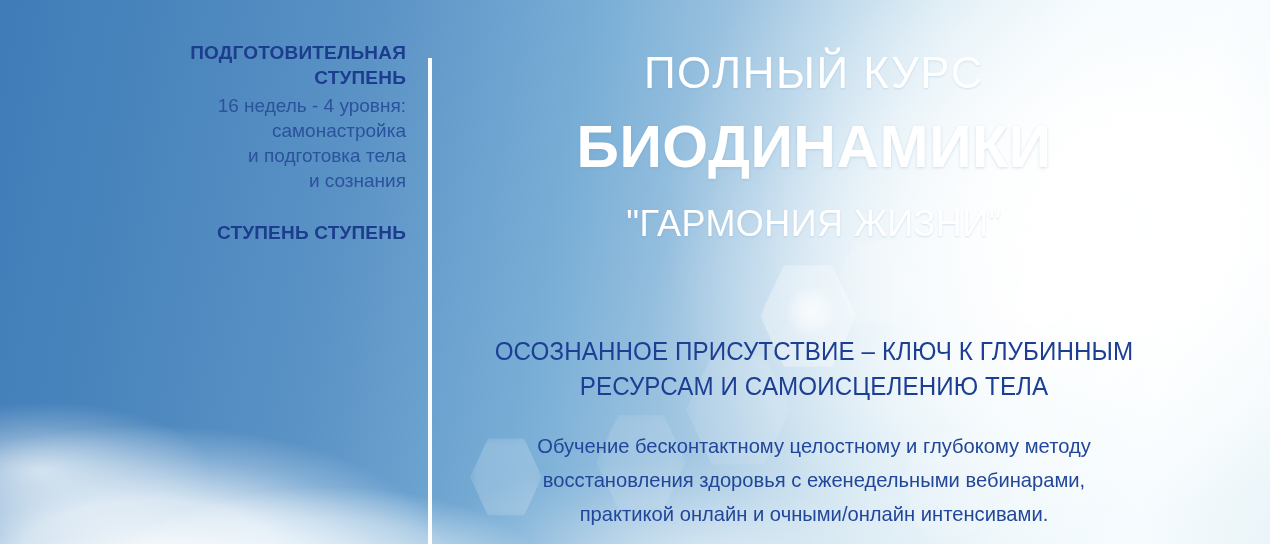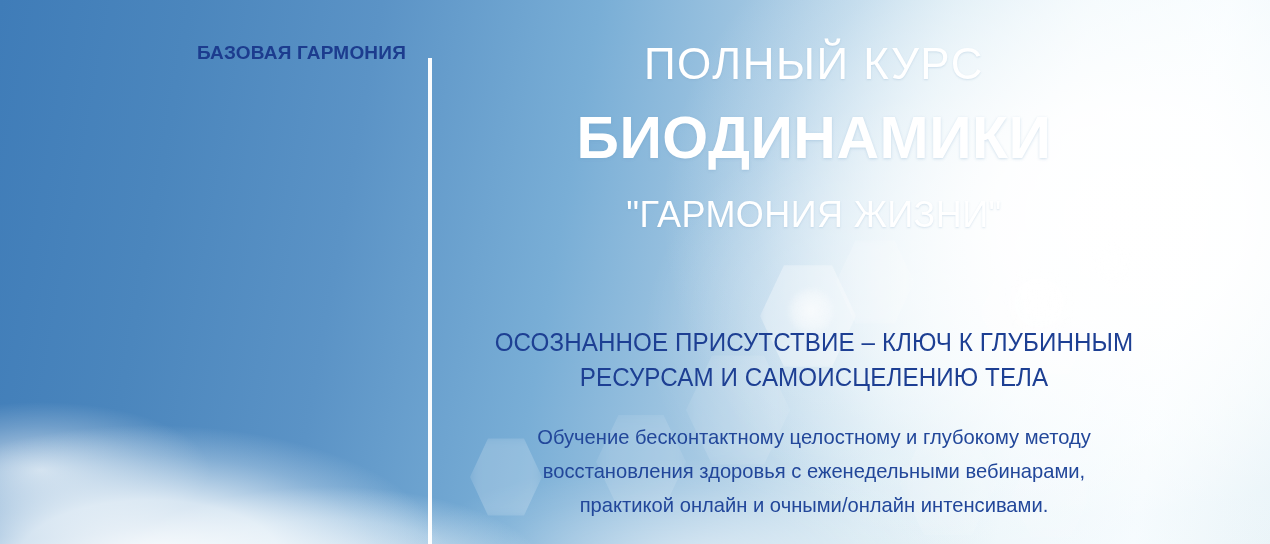--- a/index.html
+++ b/index.html
@@ -107,21 +107,21 @@
     font-size:19px;
     font-weight:400;
     line-height:1.33;
     color:#2b529c;
     margin:0;
   }
 
   
   .right-col{
     position:absolute;
-    left:434px;top:0;
+    left:434px;top:9px;
     width:836px;height:484px;
     text-align:center;
   }
   .hero{
     position:absolute;
     left:0;top:40px;width:760px;
     text-align:center;
   }
   .hero-kicker{
     font-size:44px;
@@ -193,23 +193,27 @@
     <div class="hex faint" style="left:1012px;top:452px;width:78px;height:88px;"></div>
     <div class="dot" style="left:1004px;top:268px;width:70px;height:70px;"></div>
     <div class="dot" style="left:788px;top:288px;width:46px;height:46px;opacity:.75;"></div>
     <div class="dot" style="left:1092px;top:244px;width:40px;height:40px;opacity:.7;"></div>
   </div>
 
   <div class="divider"></div>
 
   <div class="left-col">
 
-
     <div class="stage-block">
-      <p class="stage-title">БАЗОВАЯ ГАРМОНИЯ</p>
+      <p class="stage-title">ПОДГОТОВИТЕЛЬНАЯ<br>СТУПЕНЬ</p>
+      <p class="stage-desc">16 недель - 4 уровня:<br>самонастройка<br>и подготовка тела<br>и сознания</p>
+    </div>
+
+    <div class="stage-block">
+      <p class="stage-title">СТУПЕНЬ СТУПЕНЬ</p>
     </div>
 
     <div class="stage-block">
     </div>
 
   </div>
 
   <div class="right-col">
 
     <div class="hero">

